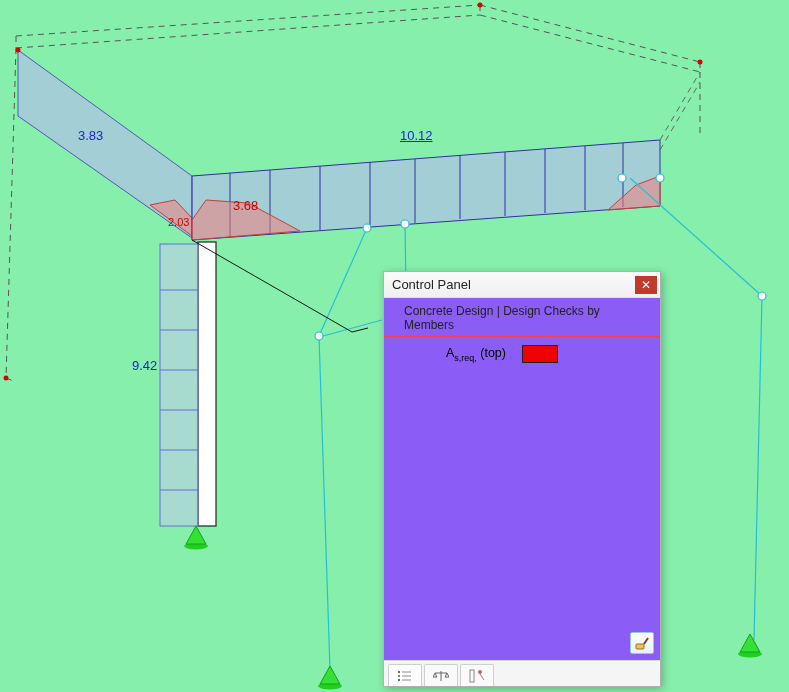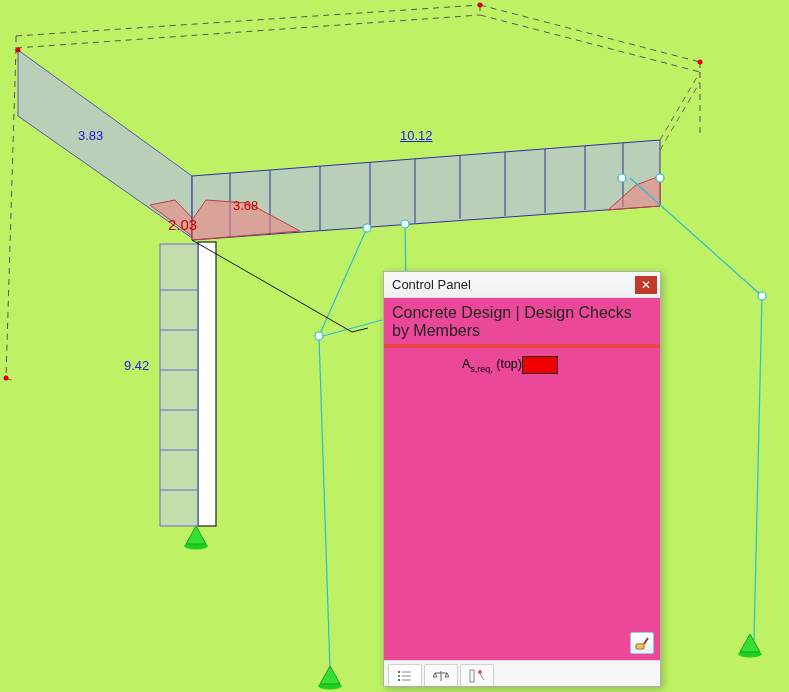--- a/index.html
+++ b/index.html
@@ -6,45 +6,45 @@
     body {
       width: 789px; height: 692px;
       font-family: "Segoe UI", Arial, sans-serif;
       font-size: 12px;
       background: #fff;
       position: relative;
       overflow: hidden;
     }
     .viewport {
       position: absolute; inset: 0;
-      background: #bef264;
+      background: #86efac;
     }
     .viewport svg { position: absolute; top: 0; left: 0; }
 
     .dim-label {
       position: absolute;
       font-size: 13px;
       font-family: Arial, sans-serif;
       pointer-events: none;
     }
     .dim-blue { color: #2020e0; }
     .dim-red  { color: #d00000; }
-    .dim-small { font-size: 15px; }
+    .dim-small { font-size: 11px; }
 
     .support {
       position: absolute;
       width: 28px; height: 26px;
       pointer-events: none;
     }
 
     .panel {
       position: absolute;
       left: 383px; top: 271px;
       width: 278px; height: 416px;
-      background: #ec4899;
+      background: #8b5cf6;
       border: 1px solid #b0b0b0;
       box-shadow: 2px 2px 8px rgba(0,0,0,.25);
       display: flex; flex-direction: column;
       font-size: 12px;
     }
     .panel-titlebar {
       display: flex; align-items: center;
       height: 26px;
       padding: 0 0 0 8px;
       border-bottom: 1px solid #e0e0e0;
@@ -57,38 +57,38 @@
       width: 22px; height: 18px;
       background: #c0392b;
       color: #fff;
       display: inline-flex;
       align-items: center; justify-content: center;
       font-size: 12px; line-height: 1;
       margin-right: 3px;
       cursor: pointer;
     }
     .panel-sub {
-      padding: 6px 8px 4px 8px;
-      font-size: 16px;
+      padding: 6px 8px 4px 20px;
+      font-size: 12px;
       color: #222;
-      border-bottom: 4px solid #ef4444;
+      border-bottom: 1px solid #ef4444;
     }
     .panel-body {
       flex: 1;
       padding: 8px 8px 4px 8px;
       position: relative;
     }
     .legend-row {
       display: flex; align-items: center;
       margin-bottom: 4px;
     }
     .legend-label {
       width: 130px;
       text-align: right;
-      padding-right: 0;
+      padding-right: 16px;
       font-size: 12.5px;
       color: #000;
     }
     .legend-label sub { font-size: 9px; }
     .legend-swatch {
       width: 36px; height: 18px;
       border: 1px solid #222;
     }
     .sw-red  { background: #f00000; }
     .sw-blue { background: #0000f0; }
@@ -244,21 +244,21 @@
     <svg viewBox="0 0 28 26">
         <ellipse cx="14" cy="22" rx="12" ry="3.5" fill="#20d020"></ellipse>
         <polygon points="14,2 24,20 4,20" fill="#34e034" stroke="#18a018"></polygon>
       </svg>
   </div>
 
   <span class="dim-label dim-blue" style="left:78px;  top:128px;">3.83</span>
   <span class="dim-label dim-blue" style="left:400px; top:128px;text-decoration:underline;">10.12</span>
   <span class="dim-label dim-red" style="left:233px; top:198px;">3.68</span>
   <span class="dim-label dim-red dim-small" style="left:168px; top:216px;">2.03</span>
-  <span class="dim-label dim-blue" style="left:124px; top:358px;">9.42</span>
+  <span class="dim-label dim-blue" style="left:132px; top:358px;">9.42</span>
 
 </div>
 
 <div class="panel">
   <div class="panel-titlebar">
     <span class="title">Control Panel</span>
     <span class="panel-close">
       <span>✕</span>
     </span>
   </div>

